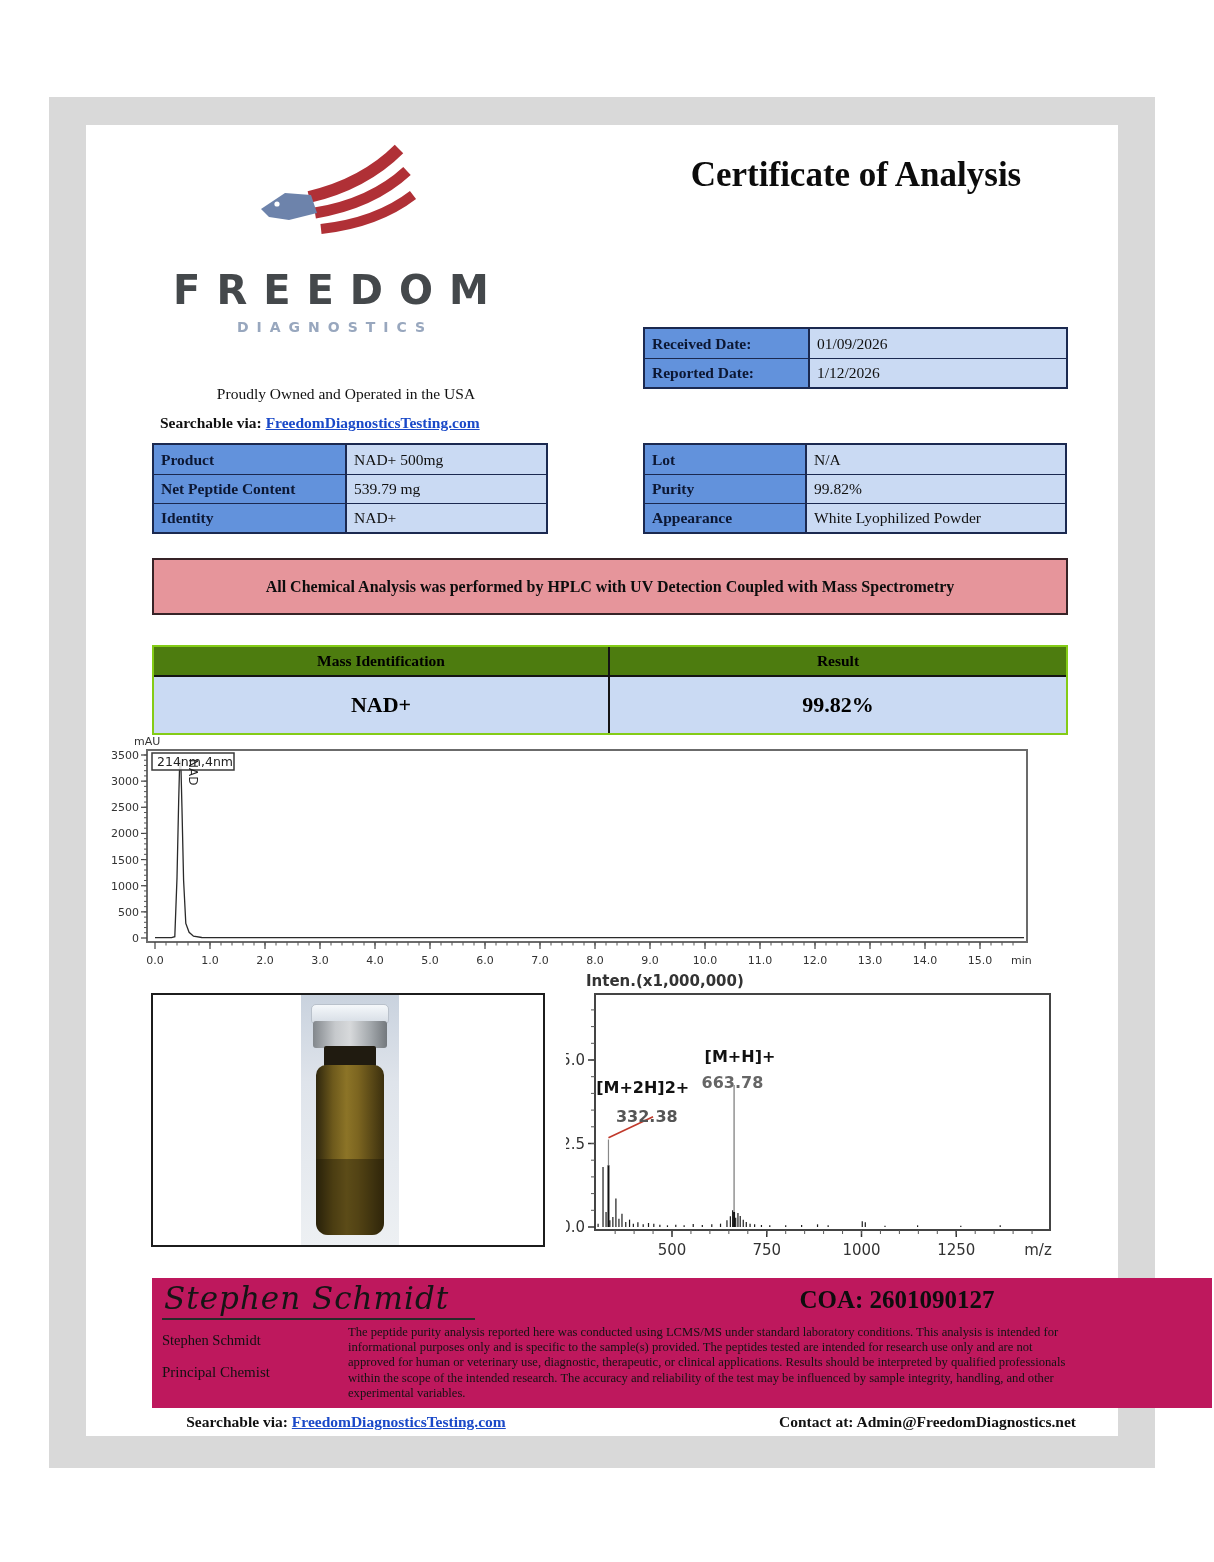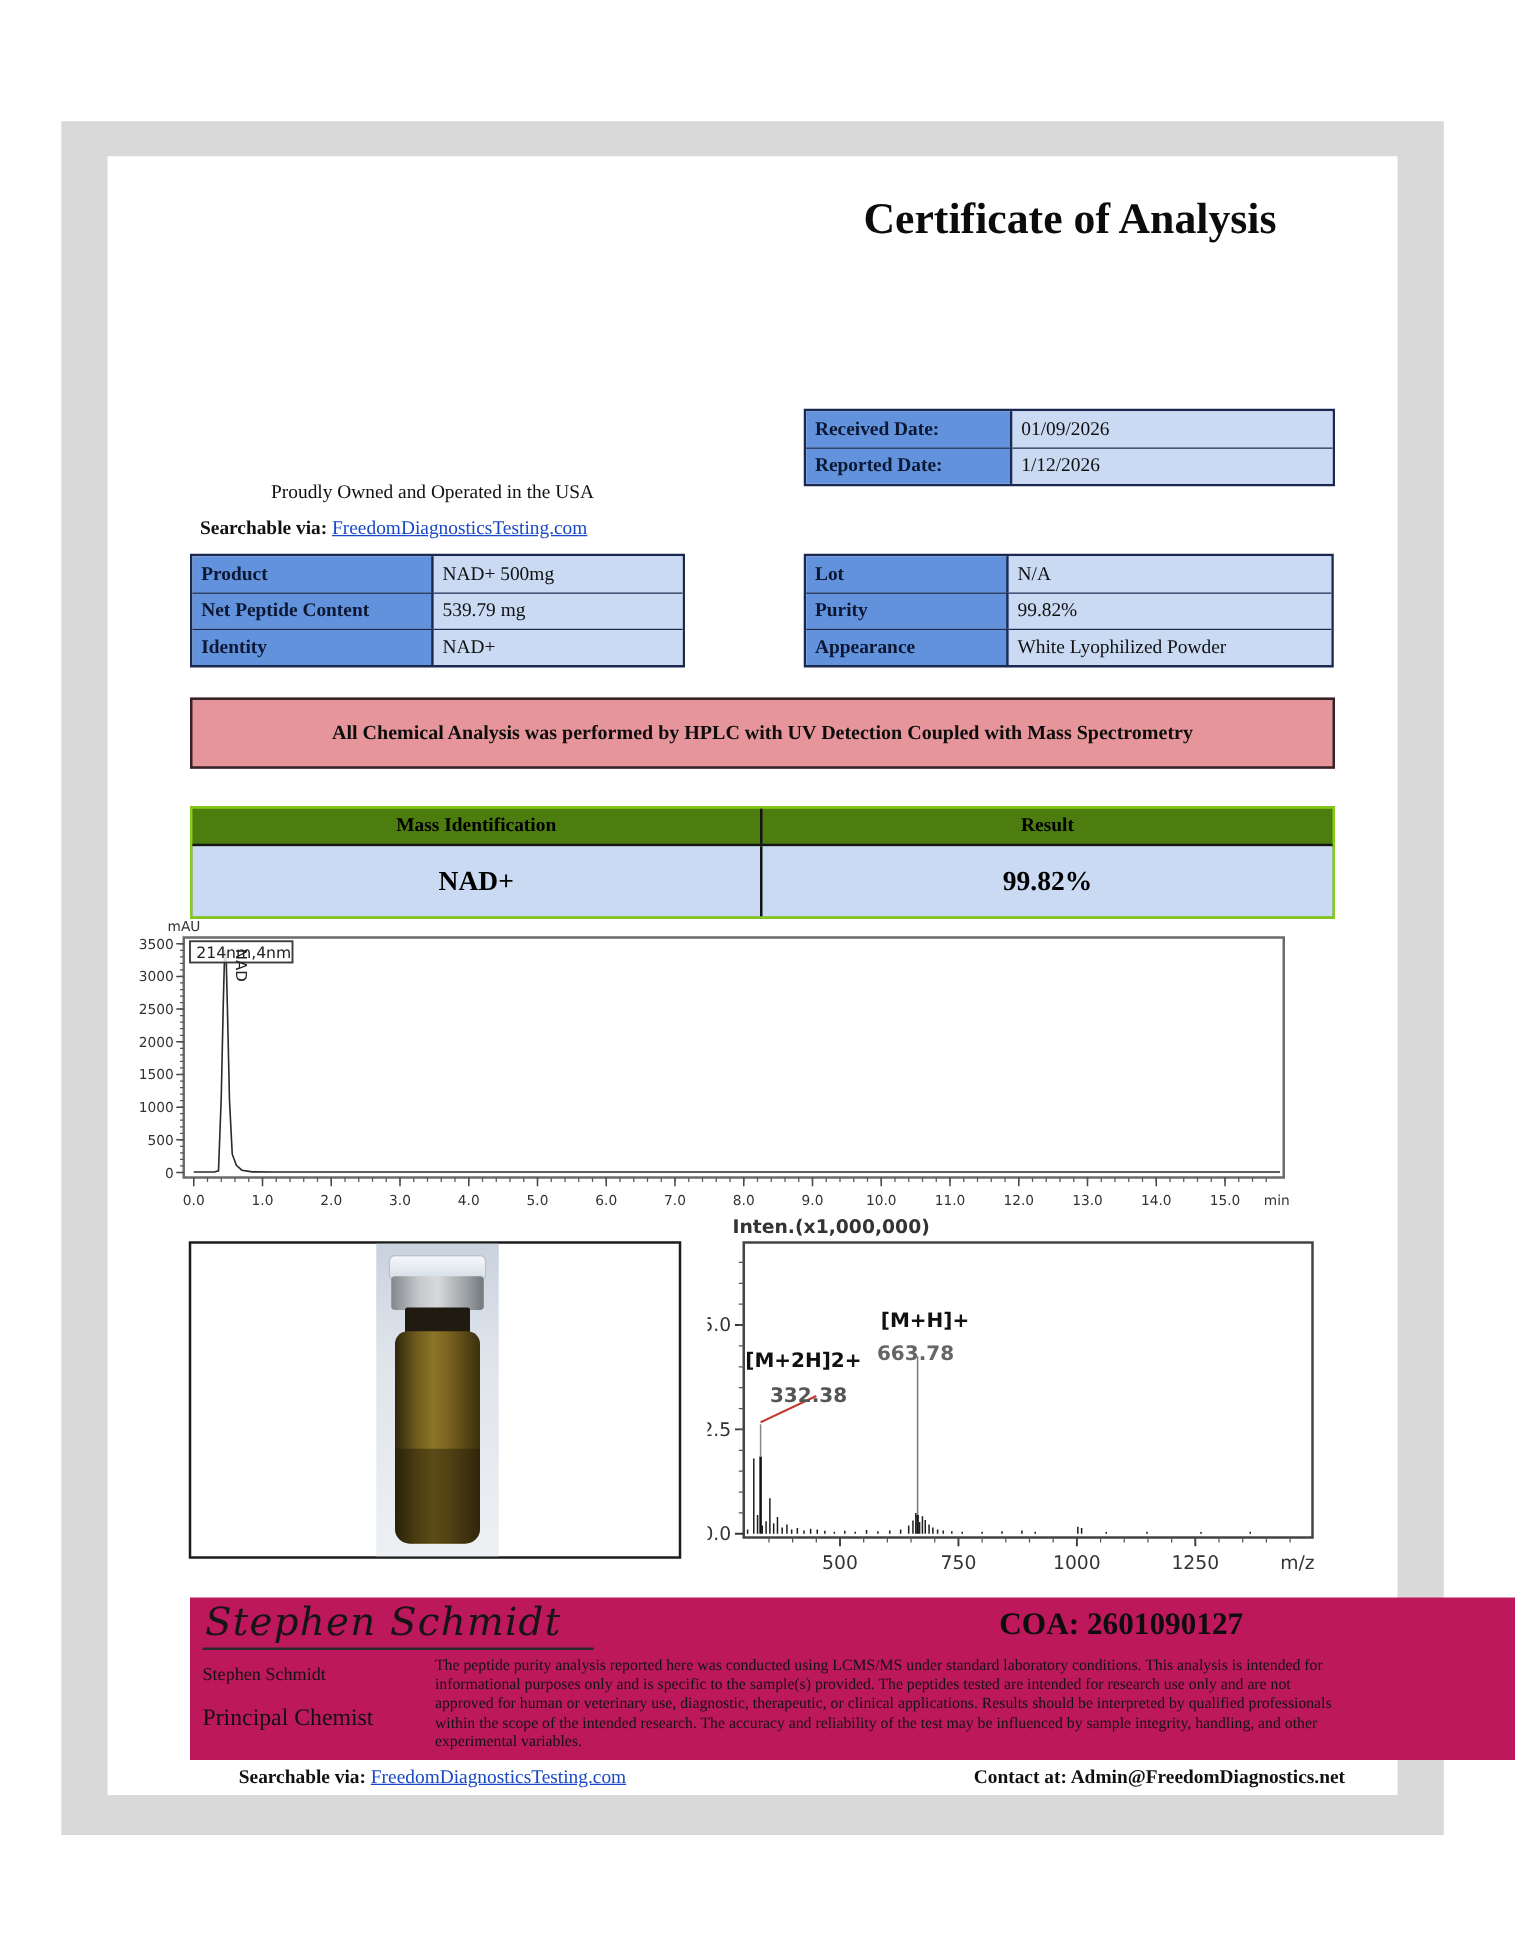--- a/index.html
+++ b/index.html
@@ -11,21 +11,21 @@
   
   .logo-block { position:absolute; left:60px; top:18px; width:370px; text-align:center; }
   .logo-eagle { display:block; margin:0 auto; }
   .logo-brand { font-family:"DejaVu Sans", sans-serif; font-weight:bold; font-size:40px;
                 letter-spacing:16px; color:#44484b; margin-top:2px; padding-left:16px; }
   .logo-sub { font-family:"DejaVu Sans", sans-serif; font-weight:bold; font-size:14px;
               letter-spacing:8px; color:#98a7be; margin-top:6px; padding-left:8px; }
   .tagline { position:absolute; left:60px; top:260px; width:400px; text-align:center;
              font-weight:normal; font-size:15.5px; color:#111; }
   .searchable-line { position:absolute; left:74px; top:289px; font-weight:bold; font-size:15.5px; color:#111; }
-  a.doc-link { color:#1a49c8; text-decoration:underline; font-weight:normal; }
+  a.doc-link { color:#1a49c8; text-decoration:underline; font-weight:bold; }
 
   
   .coa-title { position:absolute; left:500px; top:30px; width:540px; text-align:center;
                font-size:35px; font-weight:bold; color:#0c0c0c; }
 
   
   .kv { position:absolute; display:grid; border:2px solid #1b2950; }
   .kv .cell { border-top:1px solid #1b2950; display:flex; align-items:center;
               padding:0 7px; height:29px; font-size:15.5px; white-space:nowrap; }
   .kv .cell.r0 { border-top:none; }
@@ -74,37 +74,48 @@
                  background:rgba(34,26,7,.45); }
 
   
   .sig { position:absolute; left:66px; top:1153px; width:1060px; height:130px; background:#be185d; }
   .sig-script { position:absolute; left:10px; top:2px; font-family:"DejaVu Serif", serif;
                 font-style:italic; font-size:31px; color:#151515; border-bottom:2px solid #2a2a2a;
                 padding:0 26px 2px 2px; letter-spacing:1px; }
   .sig-coa { position:absolute; left:560px; top:8px; width:370px; text-align:center;
              font-weight:bold; font-size:25px; color:#0d0d0d; }
   .sig-name  { position:absolute; left:10px; top:54px; font-size:14.5px; color:#111; }
-  .sig-title { position:absolute; left:10px; top:86px; font-size:19px; color:#111; }
+  .sig-title { position:absolute; left:10px; top:86px; font-size:15px; color:#111; }
   .sig-disclaimer { position:absolute; left:196px; top:47px; width:718px;
                     font-size:12.6px; line-height:15.2px; color:#131313; }
 
   
   .footer-left  { position:absolute; left:30px;  top:1288px; width:460px; text-align:center;
                   font-weight:bold; font-size:15.5px; color:#111; }
   .footer-right { position:absolute; left:560px; top:1288px; width:430px; text-align:right;
                   font-weight:bold; font-size:15.5px; color:#111; }
 </style>
 </head>
 <body>
 
 <div class="scan-mat"></div>
 
 <div class="page">
 
+  <div class="logo-block">
+    <svg class="logo-eagle" width="200" height="122" viewBox="0 0 200 122">
+      <path d="M78,54 C112,46 142,32 168,6" stroke="#b03036" stroke-width="12" fill="none"></path>
+      <path d="M84,70 C120,64 150,52 176,28" stroke="#b03036" stroke-width="11" fill="none"></path>
+      <path d="M90,86 C126,82 156,72 182,52" stroke="#b03036" stroke-width="10" fill="none"></path>
+      <path d="M30,66 L54,50 L80,52 L86,70 L58,77 L38,74 Z" fill="#6d83ab"></path>
+      <circle cx="46" cy="61" r="2.6" fill="#ffffff"></circle>
+    </svg>
+    <div class="logo-brand">FREEDOM</div>
+    <div class="logo-sub">DIAGNOSTICS</div>
+  </div>
   <div class="tagline">Proudly Owned and Operated in the USA</div>
   <div class="searchable-line">
     <span>Searchable via:</span>
     <a href="#" class="doc-link">FreedomDiagnosticsTesting.com</a>
   </div>
 
   <div class="coa-title">Certificate of Analysis</div>
 
 
   <div class="kv" id="date-table">

